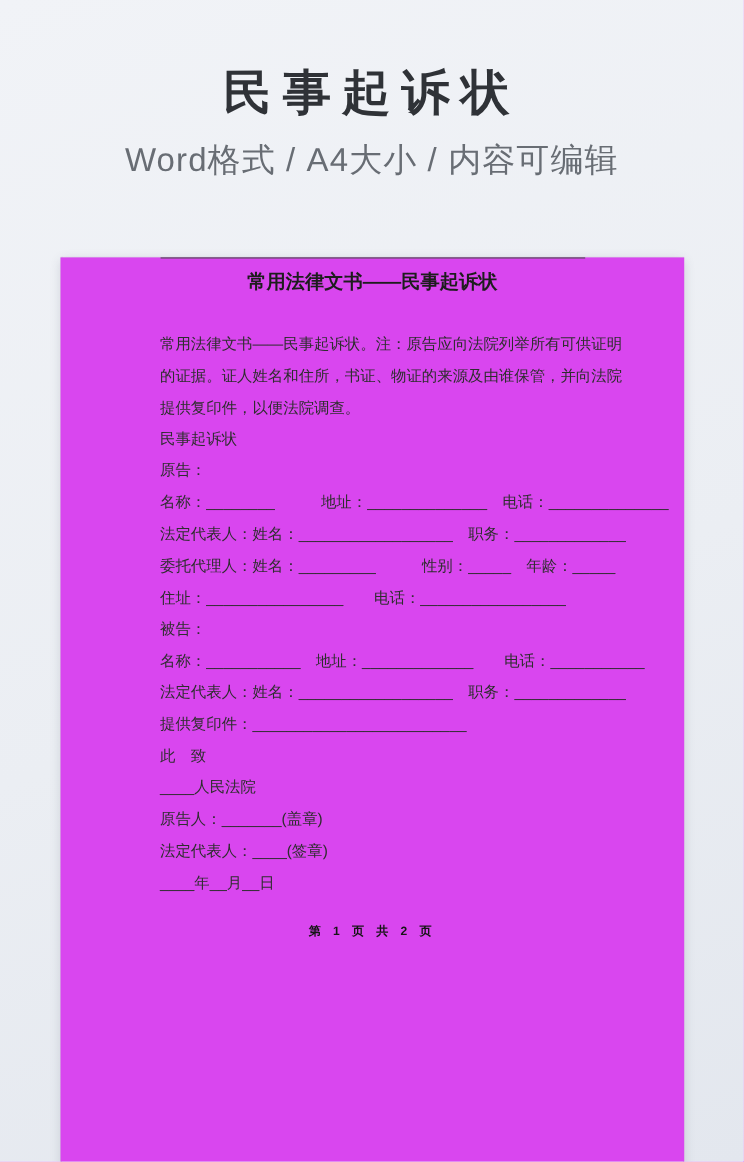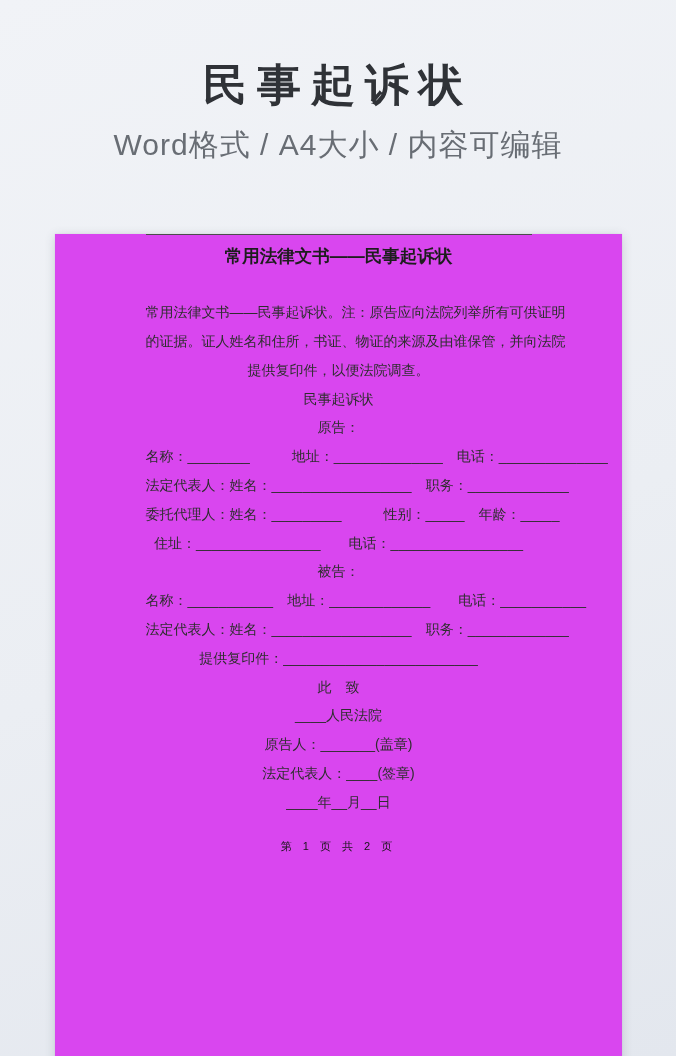--- a/index.html
+++ b/index.html
@@ -54,27 +54,26 @@
   .doc-body {
     margin-top: 30px;
   }
   .doc-line {
     height: 28.8px;
     line-height: 28.8px;
     font-size: 14px;
     color: #2e2e2e;
     white-space: pre;
     overflow: visible;
-    text-align: center;
   }
   .doc-footer {
     margin-top: 22px;
     text-align: center;
     font-size: 11px;
-    font-weight: normal;
+    font-weight: bold;
     color: #151515;
     letter-spacing: 4px;
     white-space: pre;
   }
 </style>
 </head>
 <body>
 
 <div class="hero">
   <h1 class="hero-title">民事起诉状</h1>

